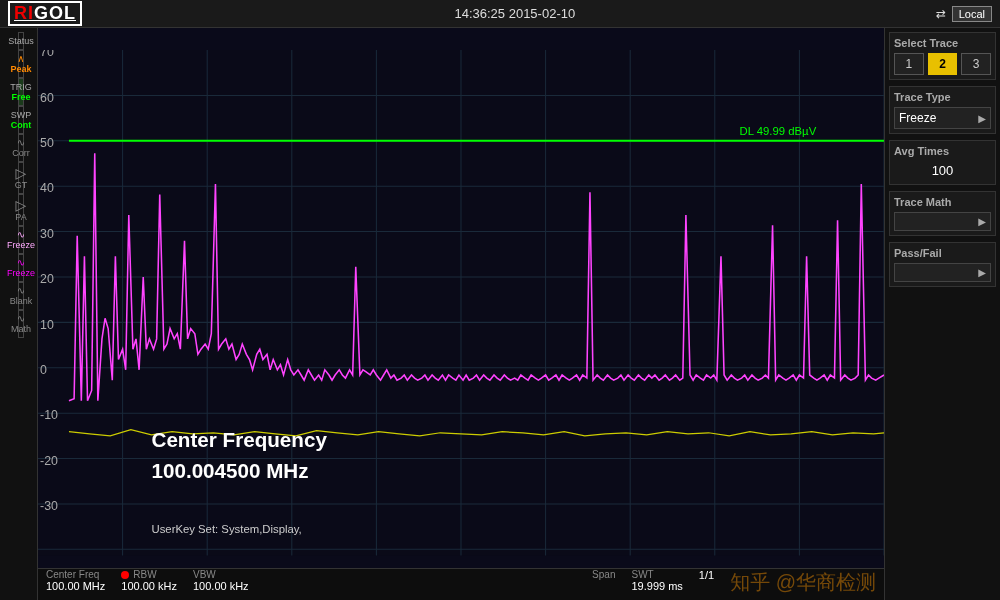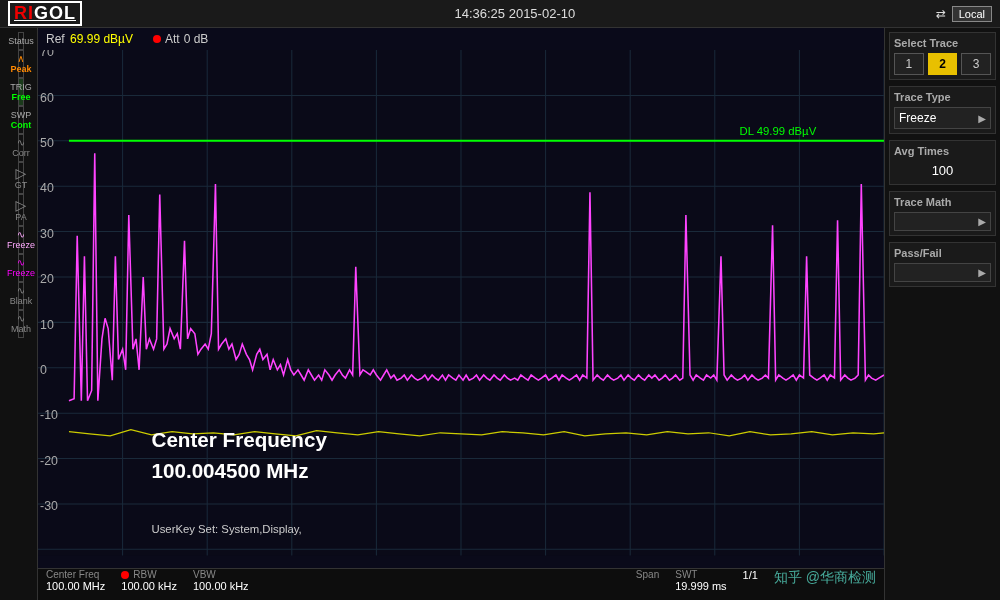--- a/index.html
+++ b/index.html
@@ -143,21 +143,21 @@
       align-items: flex-start;
       padding: 0 8px;
       gap: 16px;
       font-size: 11px;
     }
     .footer-item { display: flex; flex-direction: column; align-items: flex-start; }
     .footer-item .fi-label { color: #888; font-size: 10px; }
     .footer-item .fi-value { color: #fff; font-size: 11px; }
     .footer-item .fi-dot { width: 8px; height: 8px; border-radius: 50%; display: inline-block; margin-right: 4px; }
     .footer-spacer { flex: 1; }
-    .footer-watermark { color: #5eead4; font-size: 14px; opacity: 0.7; }
+    .footer-watermark { color: #a16207; font-size: 20px; opacity: 0.7; }
 
     
     #right-panel {
       width: 116px;
       background: #111;
       border-left: 1px solid #333;
       display: flex;
       flex-direction: column;
       padding: 4px;
       gap: 6px;
@@ -279,31 +279,20 @@
       <span class="s-label" style="color:#888;">Blank</span>
     </div>
     <div class="status-item">
       <span class="s-icon" style="color:#888;">∿</span>
       <span class="s-label" style="color:#888;">Math</span>
     </div>
   </div>
 
   <div id="chart-area">
 
-    <div id="chart-header">
-      <span class="ch-ref">
-        <span style="color:#ccc;margin-right:2px;">Ref</span>
-        <span>69.99 dBµV</span>
-      </span>
-      <span class="ch-att">
-        <span class="dot"></span>
-        <span>Att</span>
-        <span>0 dB</span>
-      </span>
-    </div>
 
     <svg id="spectrum-svg" viewBox="0 0 820 490" preserveAspectRatio="none" xmlns="http://www.w3.org/2000/svg">
 
       <rect width="820" height="490" fill="#0a0a18"></rect>
 
       <line x1="0" y1="44" x2="820" y2="44" stroke="#1a2a3a" stroke-width="1"></line>
       <line x1="0" y1="88" x2="820" y2="88" stroke="#1a2a3a" stroke-width="1"></line>
       <line x1="0" y1="132" x2="820" y2="132" stroke="#1a2a3a" stroke-width="1"></line>
       <line x1="0" y1="176" x2="820" y2="176" stroke="#1a2a3a" stroke-width="1"></line>
       <line x1="0" y1="220" x2="820" y2="220" stroke="#1a2a3a" stroke-width="1"></line>

